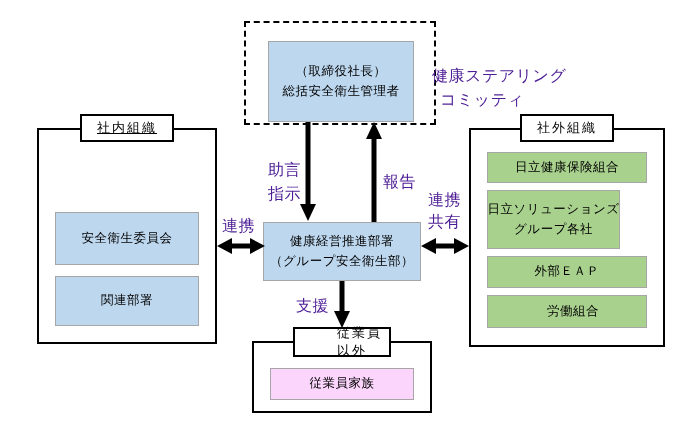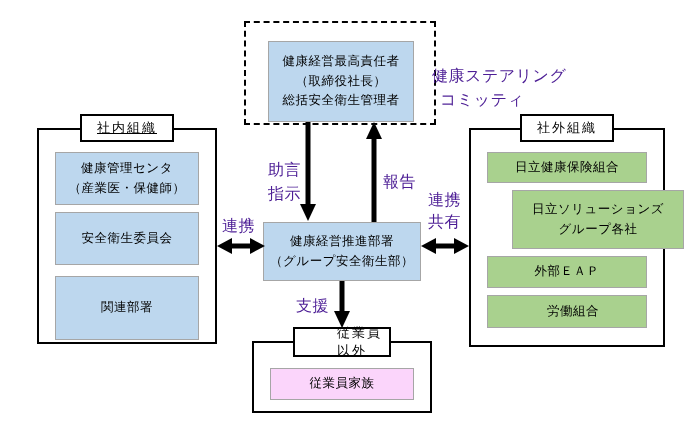--- a/index.html
+++ b/index.html
@@ -84,54 +84,49 @@
   .arrow svg { display: block; overflow: visible; }
 </style>
 </head>
 <body>
 
 <div id="diagram">
 
   <div class="dashed-frame" style="left:244px; top:21px; width:192px; height:104px;"></div>
 
   <div class="node blue" style="left:268px; top:41px; width:146px; height:81px;">
-    <span class="line">健康経営最高責任者</span>
     <span class="line">（取締役社長）</span>
     <span class="line">総括安全衛生管理者</span>
   </div>
 
   <div class="label" style="left:432px; top:64px;">健康ステアリング</div>
   <div class="label" style="left:440px; top:88px;">コミッティ</div>
 
   <div class="group-frame" style="left:37px; top:128px; width:180px; height:216px;"></div>
   <div class="frame-mask" style="left:84px; top:124px; width:86px; height:9px;"></div>
   <div class="group-title" style="left:80px; top:114px; width:94px; height:28px;text-decoration:underline;">社内組織</div>
 
-  <div class="node blue" style="left:55px; top:152px; width:144px; height:53px;">
-    <span class="line">健康管理センタ</span>
-    <span class="line">（産業医・保健師）</span>
-  </div>
 
   <div class="node blue" style="left:55px; top:212px; width:144px; height:53px;">
     <span class="line">安全衛生委員会</span>
   </div>
 
-  <div class="node blue" style="left:55px; top:276px; width:144px; height:64px;">
+  <div class="node blue" style="left:55px; top:276px; width:144px; height:50px;">
     <span class="line">関連部署</span>
   </div>
 
   <div class="group-frame" style="left:469px; top:128px; width:196px; height:219px;"></div>
   <div class="frame-mask" style="left:524px; top:124px; width:86px; height:9px;"></div>
   <div class="group-title" style="left:520px; top:114px; width:94px; height:28px;">社外組織</div>
 
   <div class="node green" style="left:487px; top:152px; width:160px; height:31px;">
     <span class="line">日立健康保険組合</span>
   </div>
 
-  <div class="node green" style="left:512px; top:190px; width:172px; height:59px;justify-content:center;">
+  <div class="node green" style="left:487px; top:190px; width:133px; height:59px;justify-content:center;">
     <span class="line">日立ソリューションズ</span>
     <span class="line">グループ各社</span>
   </div>
 
   <div class="node green" style="left:487px; top:256px; width:160px; height:32px;">
     <span class="line">外部ＥＡＰ</span>
   </div>
 
   <div class="node green" style="left:487px; top:295px; width:160px; height:33px;padding-left:12px;">
     <span class="line">労働組合</span>

